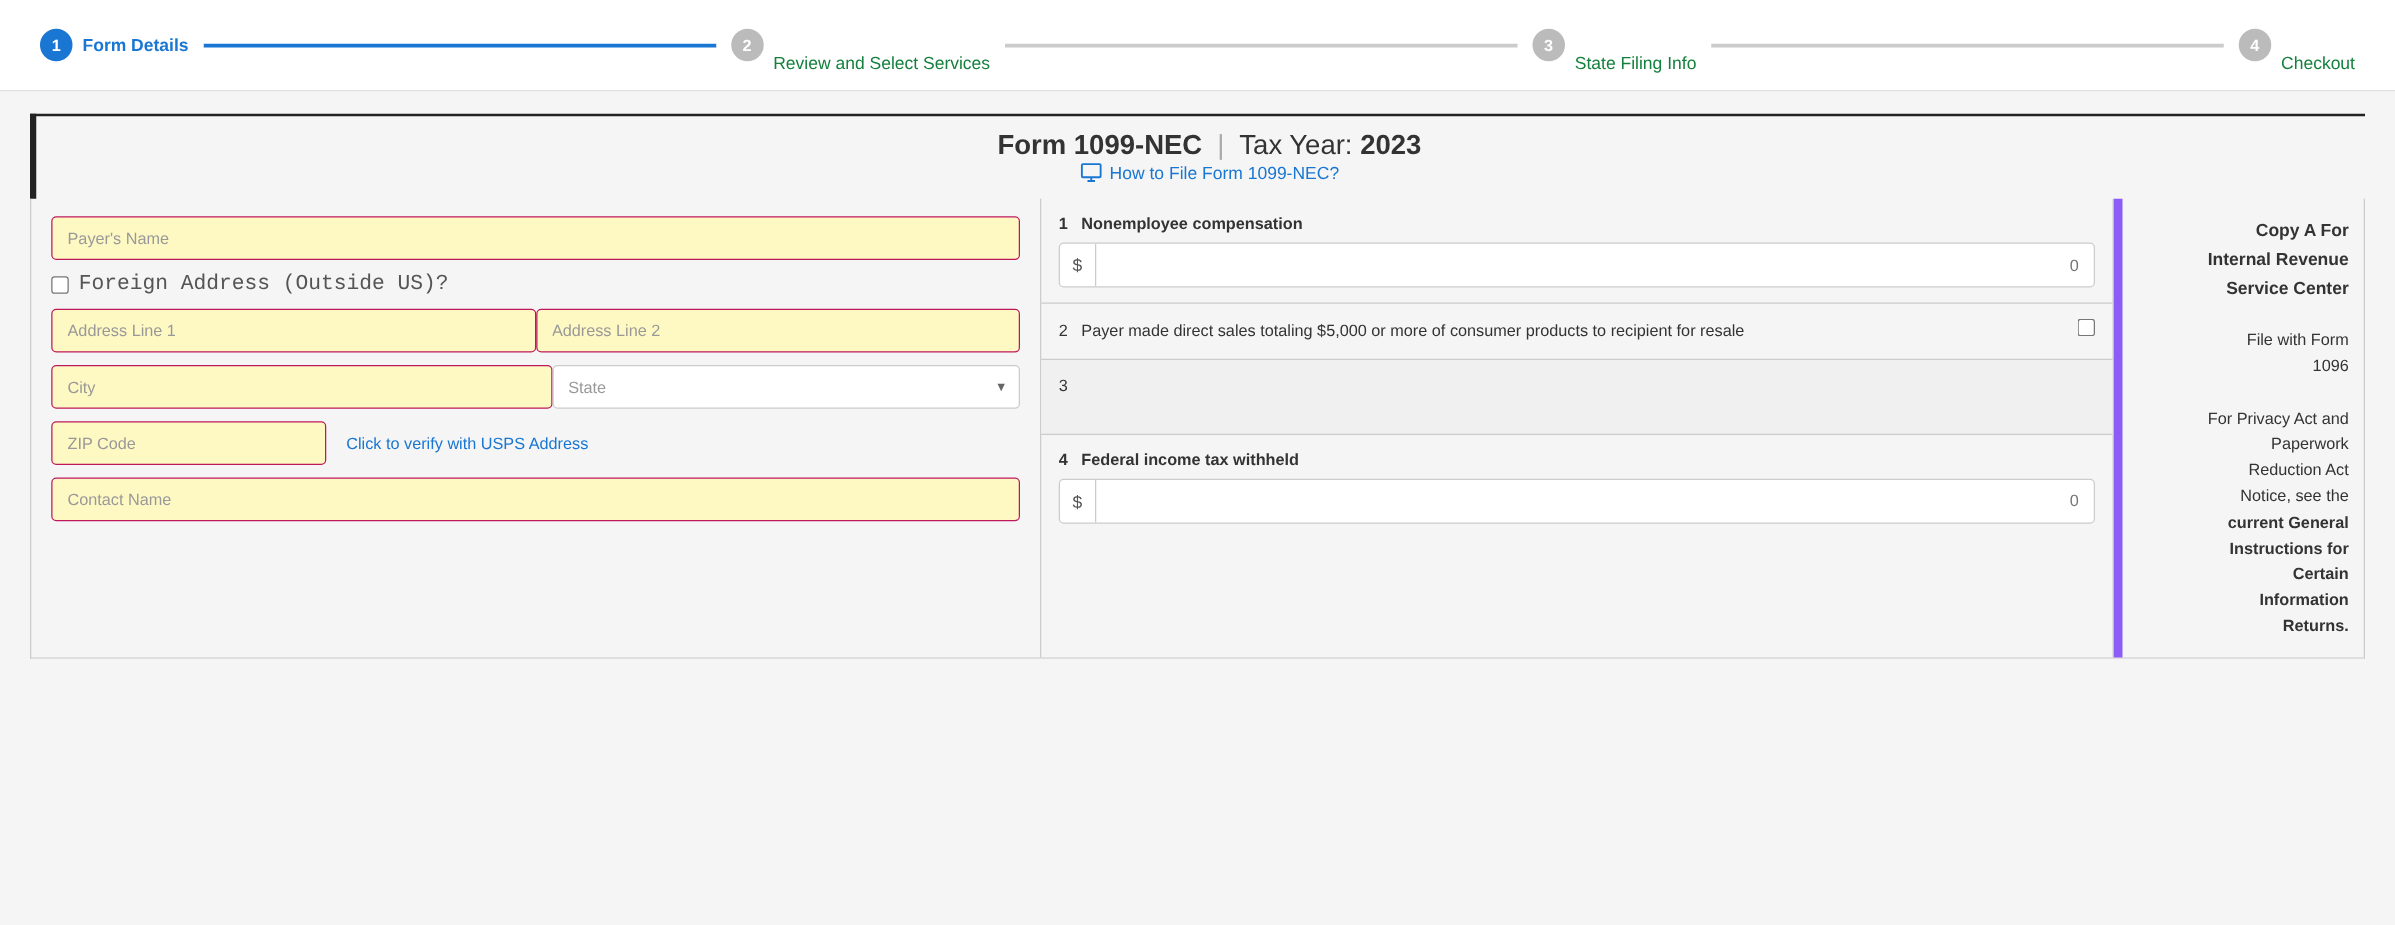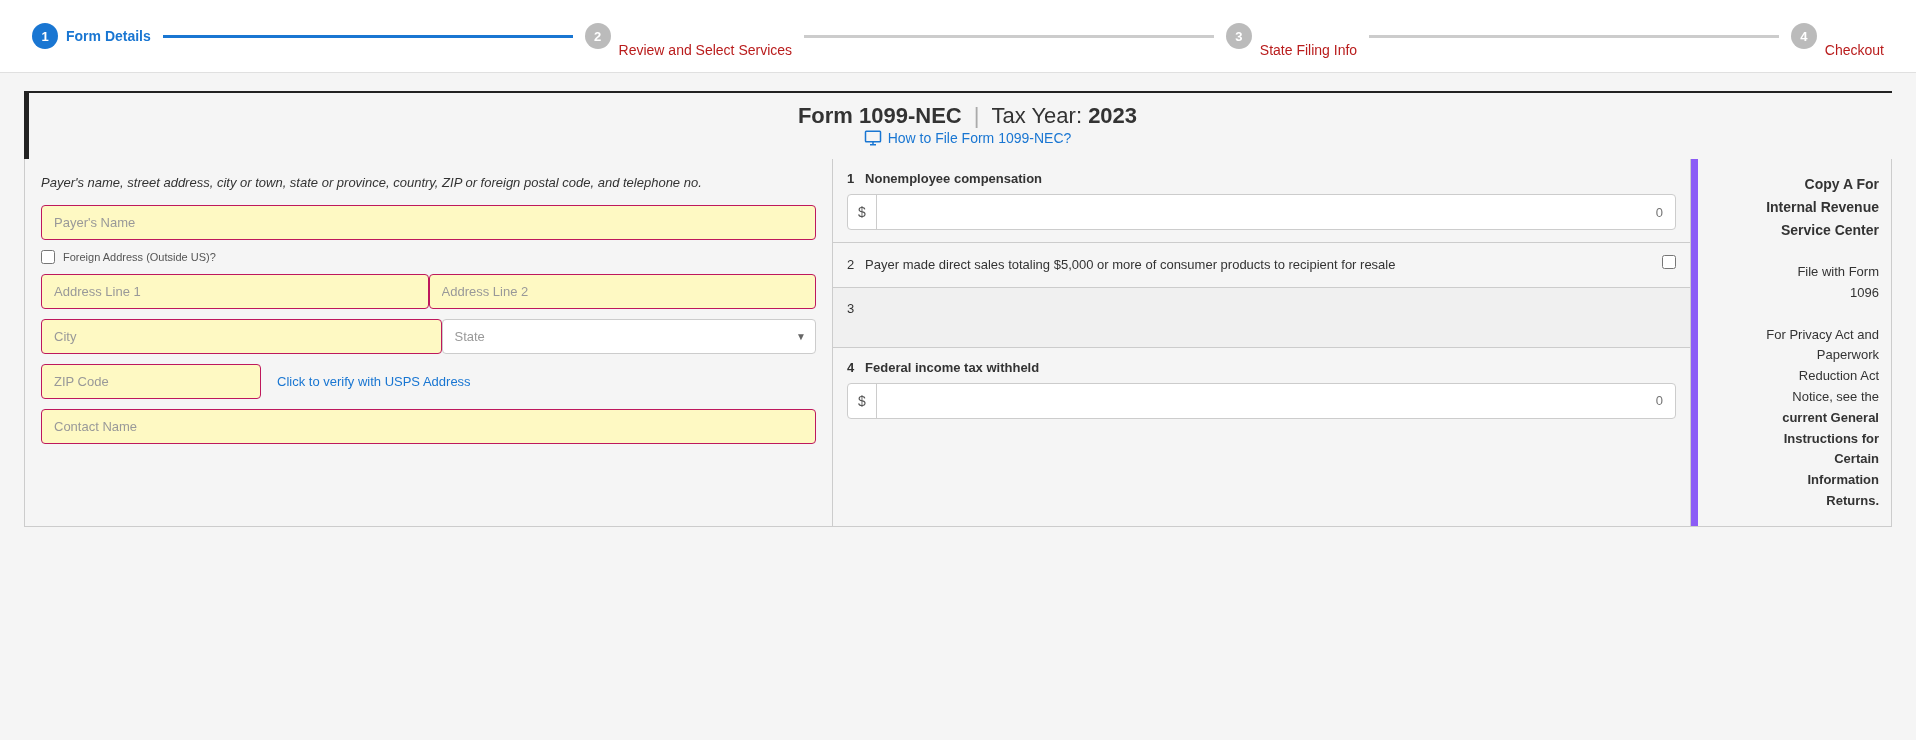--- a/index.html
+++ b/index.html
@@ -28,21 +28,21 @@
       align-items: center;
       justify-content: center;
       font-size: 13px;
       font-weight: bold;
       flex-shrink: 0;
     }
     .step-circle.active { background: #1976d2; color: #fff; }
     .step-circle.inactive { background: #bbb; color: #fff; }
     .step-label { font-size: 14px; }
     .step-label.active { color: #1976d2; font-weight: 700; }
-    .step-label.inactive { color: #b91c1c; margin-top: 28px; }
+    .step-label.inactive { color: #15803d; margin-top: 28px; }
     .step-line {
       flex: 1;
       height: 3px;
       margin: 0 12px;
       min-width: 80px;
     }
     .step-line.active { background: #1976d2; }
     .step-line.inactive { background: #ccc; }
 
     
@@ -124,21 +124,21 @@
       align-items: center;
       gap: 8px;
       margin-bottom: 10px;
     }
     .checkbox-row input[type="checkbox"] {
       width: 14px;
       height: 14px;
       border: 1px solid #555;
       cursor: pointer;
     }
-    .checkbox-label { font-size: 11px; color: #555; }
+    .checkbox-label { font-size: 17px; color: #555; font-family: Liberation Mono, monospace; }
 
     .two-col {
       display: flex;
       margin-bottom: 10px;
     }
     .two-col .input-full { flex: 1; }
 
     .select-wrapper {
       position: relative;
       flex: 1;
@@ -314,21 +314,20 @@
           <line x1="8" y1="21" x2="16" y2="21"></line>
         </svg>
       </span>
       <span>How to File Form 1099-NEC?</span>
     </a>
   </div>
 
   <div class="form-body">
 
     <div class="left-panel">
-      <p class="payer-description">Payer's name, street address, city or town, state or province, country, ZIP or foreign postal code, and telephone no.</p>
 
       <div class="input-row">
         <input type="text" class="input-full" placeholder="Payer's Name" style="">
       </div>
 
       <div class="checkbox-row">
         <input type="checkbox" style="">
         <label class="checkbox-label">Foreign Address (Outside US)?</label>
       </div>
 

